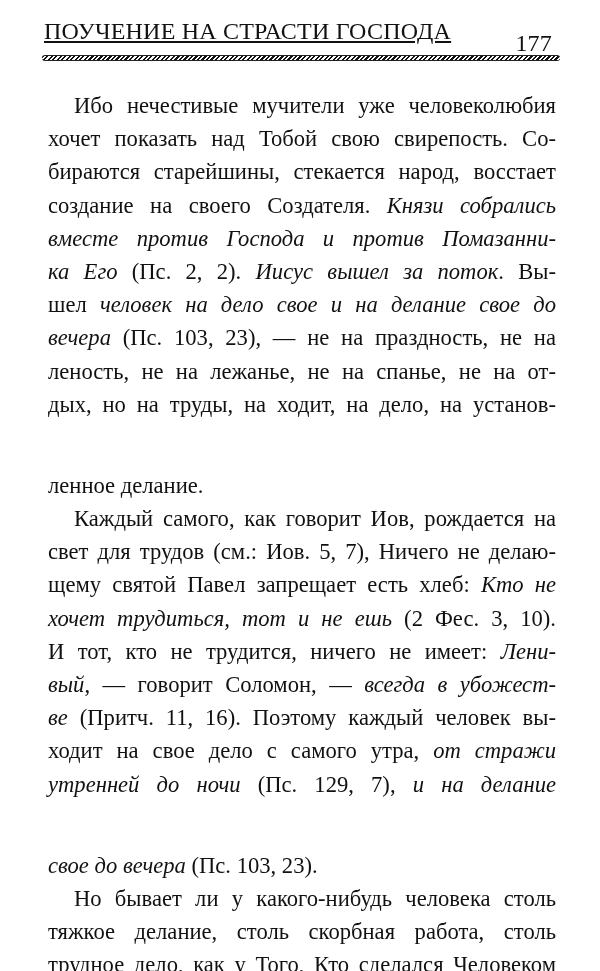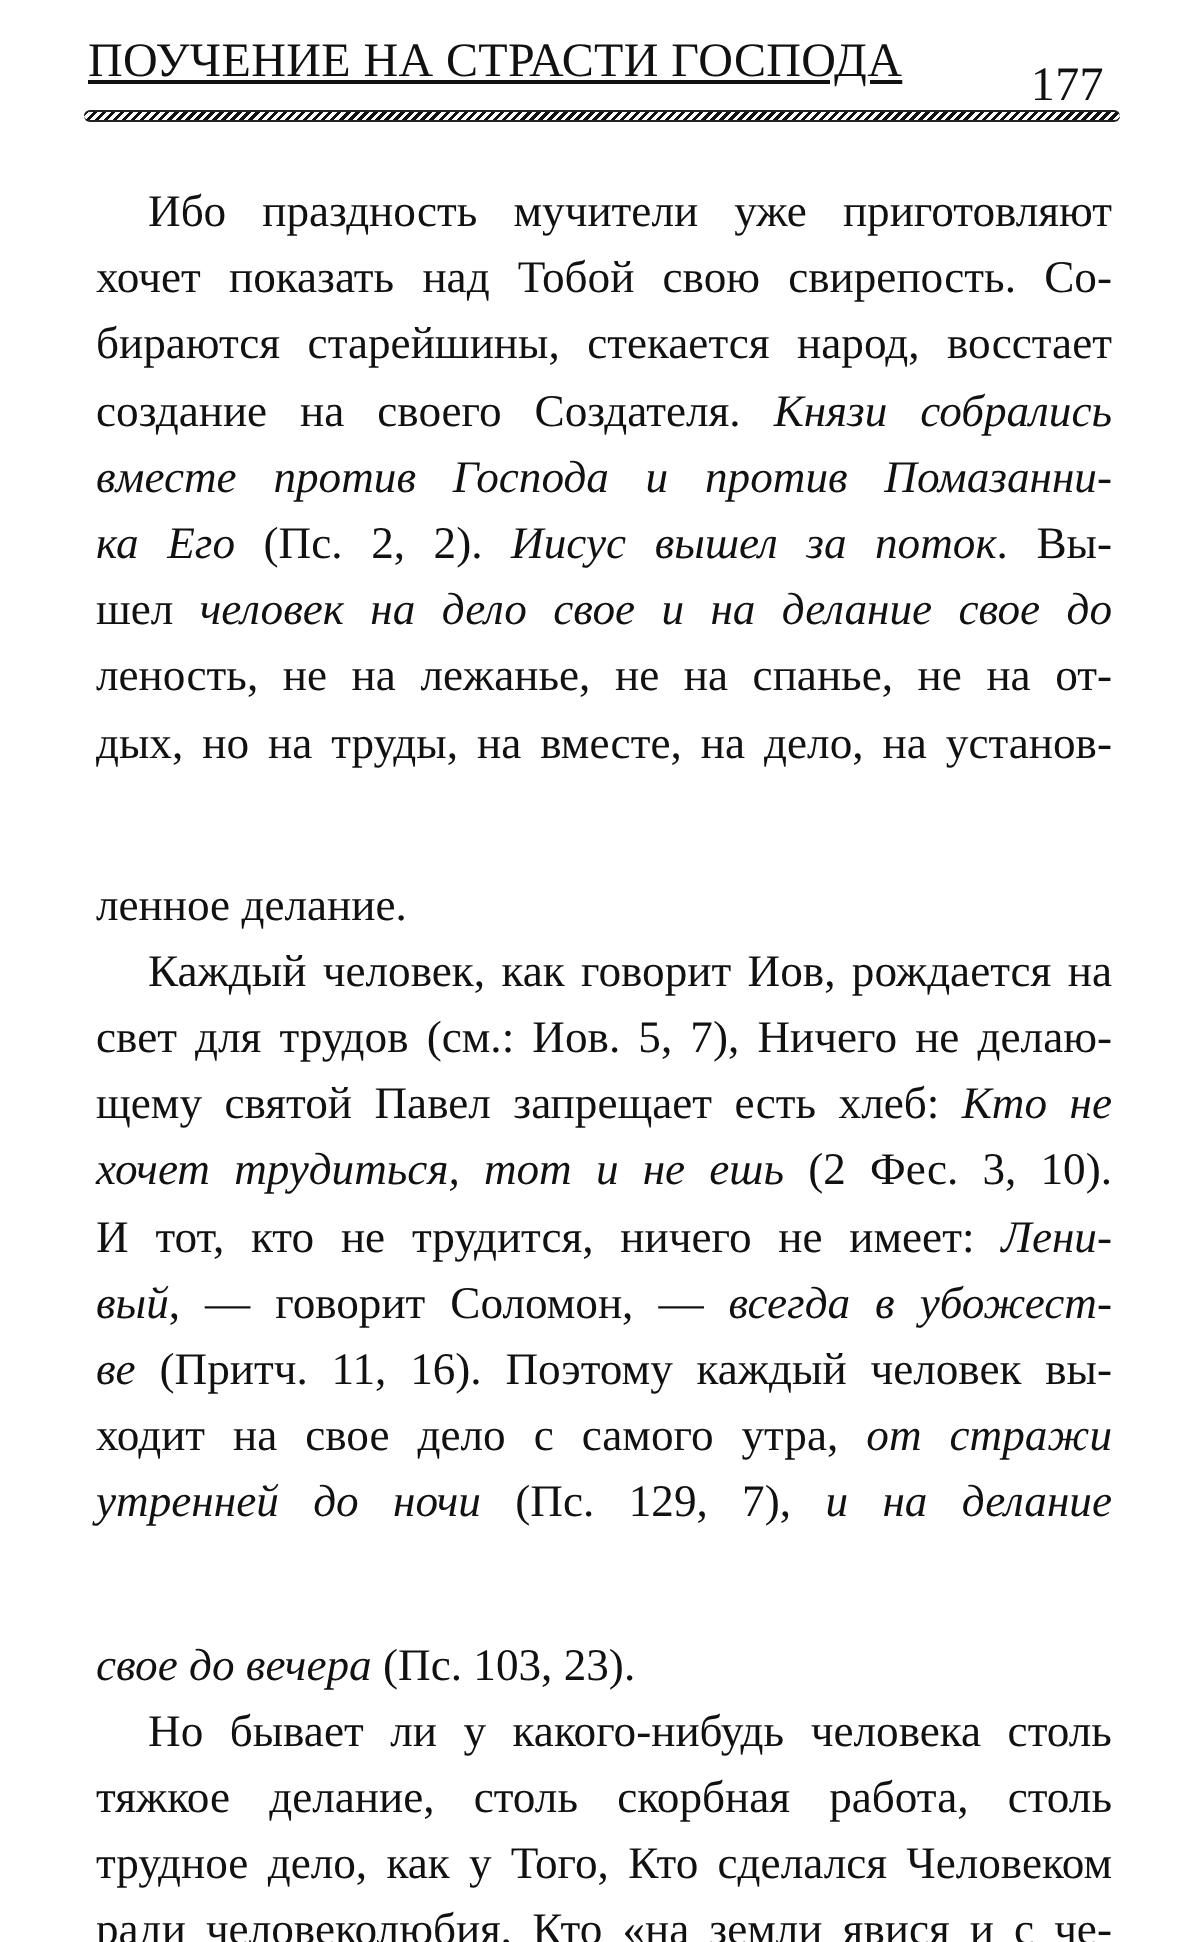--- a/index.html
+++ b/index.html
@@ -22,31 +22,32 @@
 </head>
 <body>
 
 <div class="page">
   <div class="header">
     <span class="title">ПОУЧЕНИЕ НА СТРАСТИ ГОСПОДА</span>
     <span class="pnum">177</span>
   </div>
   <div class="rule"></div>
   <div class="body-text" id="body-text">
-      <span class="line indent"><span>Ибо праздность мучители уже приготовляют</span></span>
+      <span class="line indent"><span>Ибо нечестивые мучители уже человеколюбия</span></span>
       <span class="line"><span>хочет показать над Тобой свою свирепость. Со-</span></span>
       <span class="line"><span>бираются старейшины, стекается народ, восстает</span></span>
       <span class="line"><span>создание на своего Создателя. </span><i>Князи собрались</i></span>
       <span class="line"><i>вместе против Господа и против Помазанни-</i></span>
       <span class="line"><i>ка Его</i><span> (Пс. 2, 2). </span><i>Иисус вышел за поток</i><span>. Вы-</span></span>
       <span class="line"><span>шел </span><i>человек на дело свое и на делание свое до</i></span>
+      <span class="line"><i>вечера</i><span> (Пс. 103, 23), — не на праздность, не на</span></span>
       <span class="line"><span>леность, не на лежанье, не на спанье, не на от-</span></span>
-      <span class="line"><span>дых, но на труды, на вместе, на дело, на установ-</span></span>
+      <span class="line"><span>дых, но на труды, на ходит, на дело, на установ-</span></span>
       <span class="line last"><span>ленное делание.</span></span>
-      <span class="line indent"><span>Каждый человек, как говорит Иов, рождается на</span></span>
+      <span class="line indent"><span>Каждый самого, как говорит Иов, рождается на</span></span>
       <span class="line"><span>свет для трудов (см.: Иов. 5, 7), Ничего не делаю-</span></span>
       <span class="line"><span>щему святой Павел запрещает есть хлеб: </span><i>Кто не</i></span>
       <span class="line"><i>хочет трудиться, тот и не ешь</i><span> (2 Фес. 3, 10).</span></span>
       <span class="line"><span>И тот, кто не трудится, ничего не имеет: </span><i>Лени-</i></span>
       <span class="line"><i>вый</i><span>, — говорит Соломон, — </span><i>всегда в убожест-</i></span>
       <span class="line"><i>ве</i><span> (Притч. 11, 16). Поэтому каждый человек вы-</span></span>
       <span class="line"><span>ходит на свое дело с самого утра, </span><i>от стражи</i></span>
       <span class="line"><i>утренней до ночи</i><span> (Пс. 129, 7), </span><i>и на делание</i></span>
       <span class="line last"><i>свое до вечера</i><span> (Пс. 103, 23).</span></span>
       <span class="line indent"><span>Но бывает ли у какого-нибудь человека столь</span></span>

